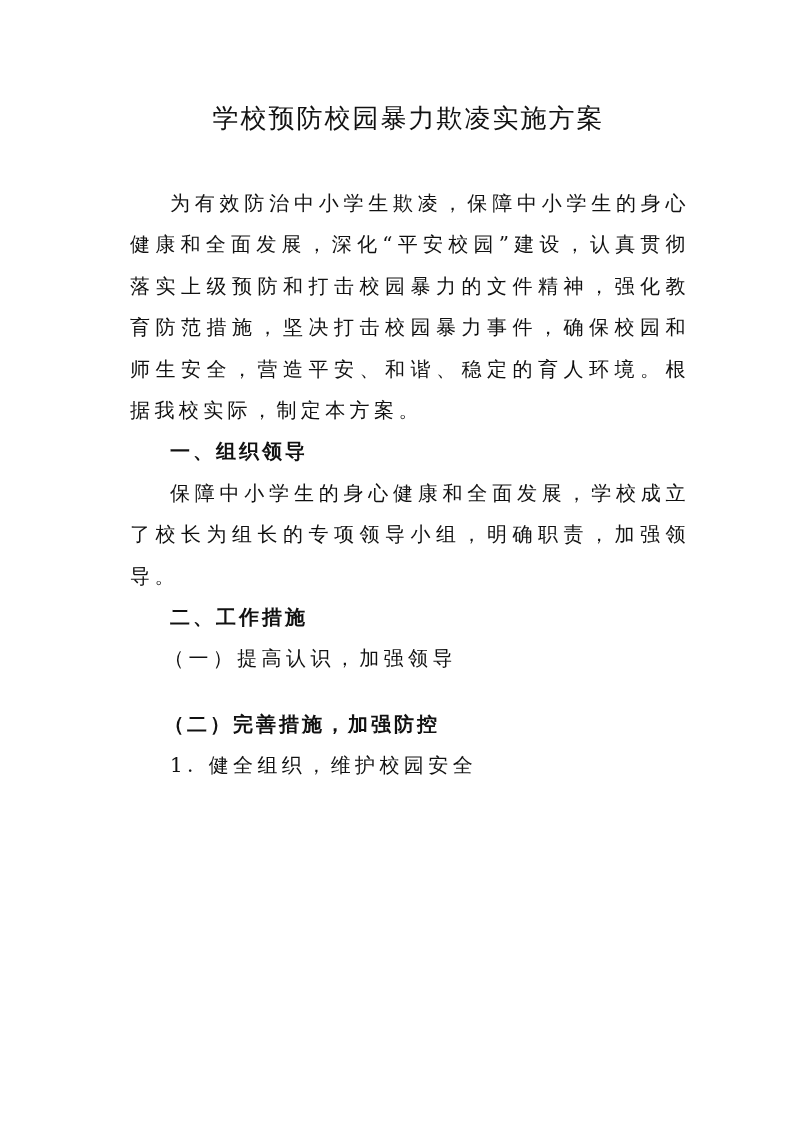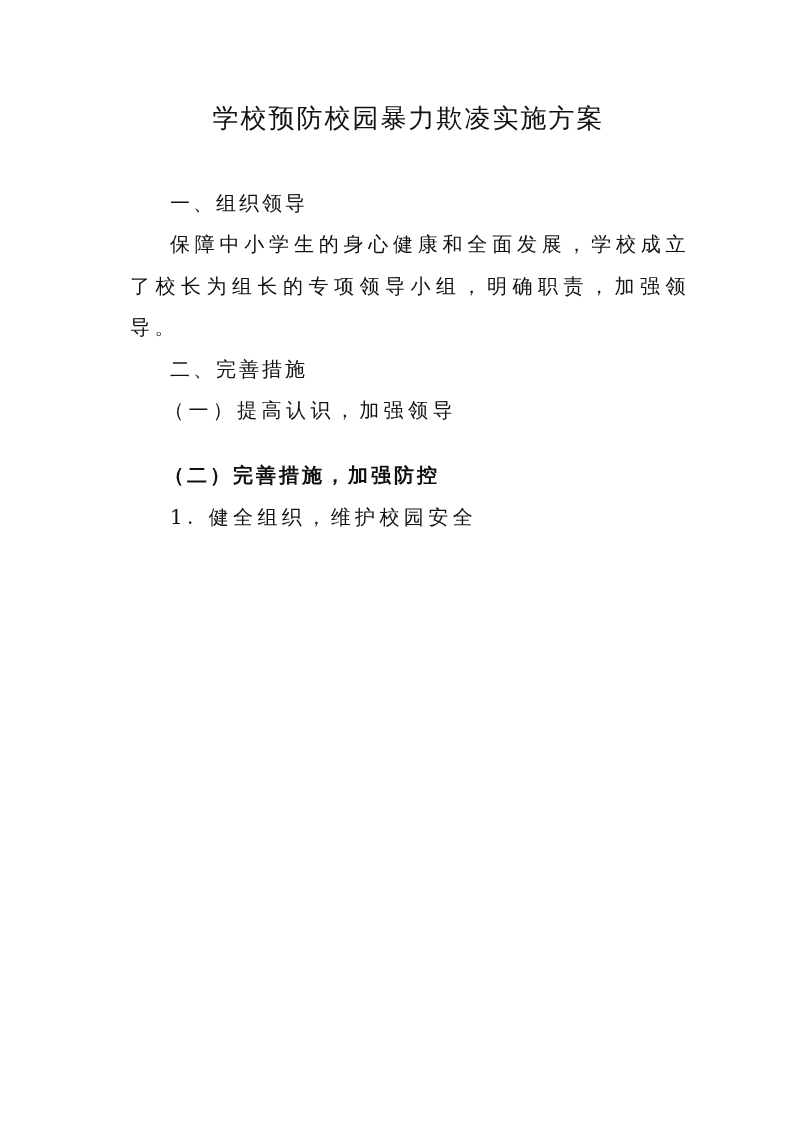--- a/index.html
+++ b/index.html
@@ -44,21 +44,21 @@
     text-align: justify;
     text-justify: inter-character;
   }
   .para {
     margin: 0;
     text-indent: 2em;
   }
   .heading {
     margin: 0;
     text-indent: 2em;
-    font-weight: normal;
+    font-weight: bold;
     letter-spacing: 3px;
   }
   .subheading {
     margin: 0;
     text-indent: 1.7em;
   }
   .subheading.bold {
     font-weight: bold;
     letter-spacing: 3px;
     margin-top: 24px;
@@ -68,23 +68,24 @@
     text-indent: 2em;
   }
 </style>
 </head>
 <body>
 
 <div class="page">
   <div class="title">学校预防校园暴力欺凌实施方案</div>
 
   <div class="body-text">
+    <p class="para">为有效防治中小学生欺凌，保障中小学生的身心健康和全面发展，深化“平安校园”建设，认真贯彻落实上级预防和打击校园暴力的文件精神，强化教育防范措施，坚决打击校园暴力事件，确保校园和师生安全，营造平安、和谐、稳定的育人环境。根据我校实际，制定本方案。</p>
 
     <p class="heading">一、组织领导</p>
     <p class="para">保障中小学生的身心健康和全面发展，学校成立了校长为组长的专项领导小组，明确职责，加强领导。</p>
 
-    <p class="heading">二、完善措施</p>
+    <p class="heading">二、工作措施</p>
     <p class="subheading">（一）提高认识，加强领导</p>
 
     <p class="subheading bold">（二）完善措施，加强防控</p>
     <p class="item">1. 健全组织，维护校园安全</p>
   </div>
 </div>
 
 </body></html>

